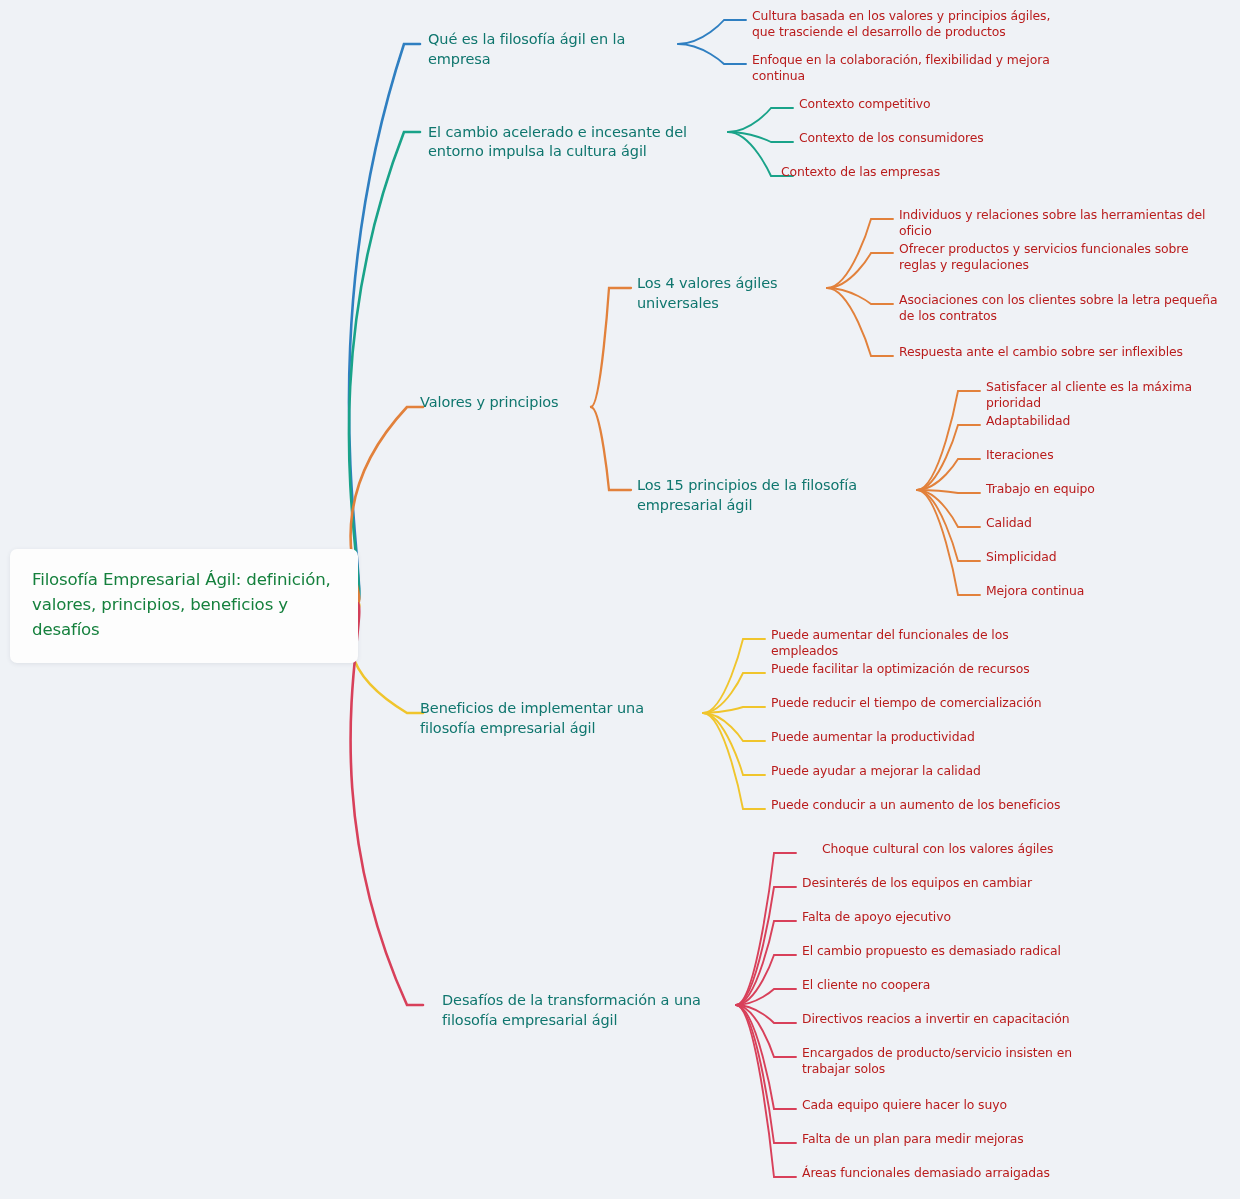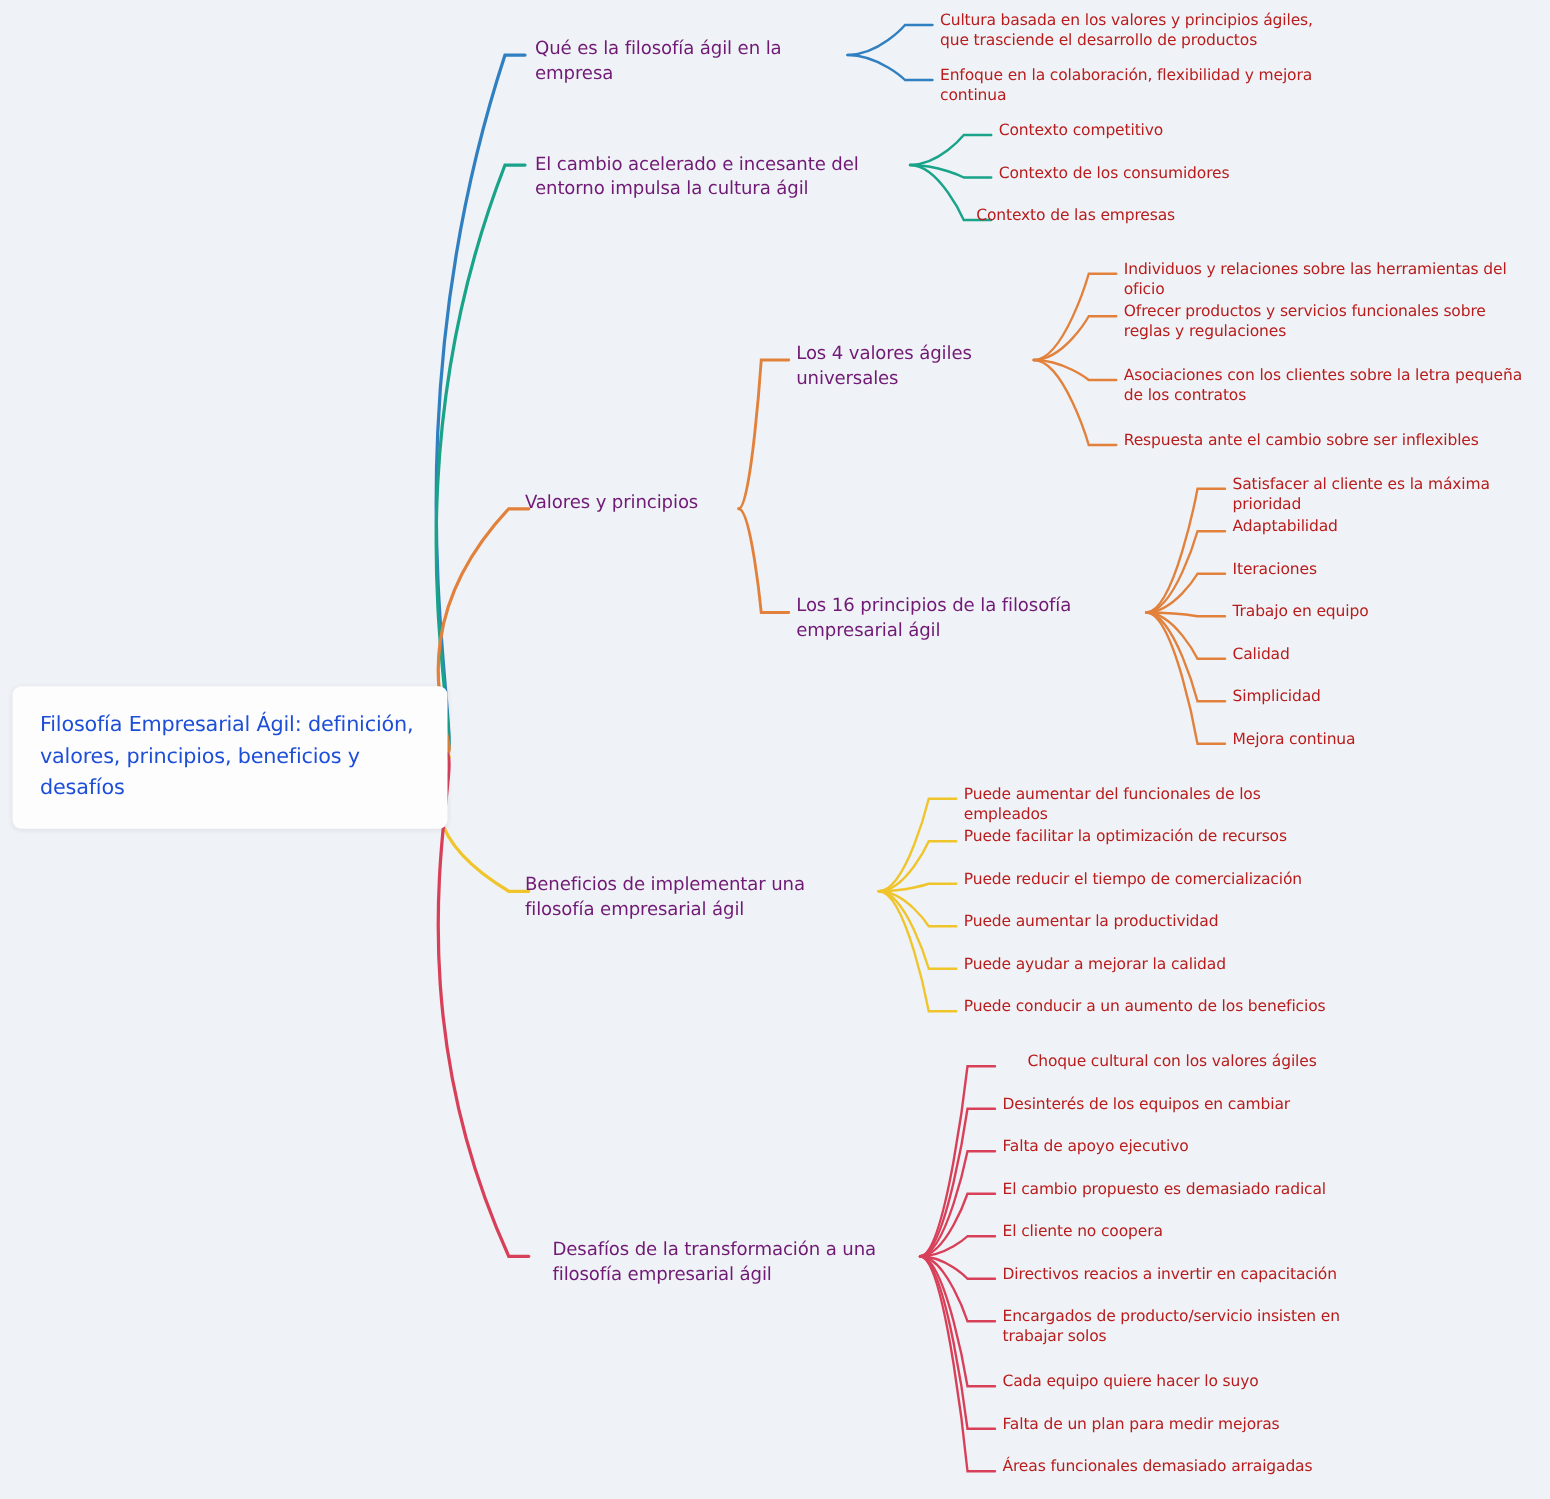--- a/index.html
+++ b/index.html
@@ -32,40 +32,40 @@
   .node-label {
     position: absolute;
     color: #4d5560;
     font-family: "DejaVu Sans", "Liberation Sans", sans-serif;
     line-height: 1.33;
     white-space: pre-line;
     letter-spacing: -0.1px;
   }
   .level1 {
     font-size: 14.5px;
-    color: #701a75;
+    color: #0f766e;
   }
   .level2 {
     font-size: 12.4px;
     color: #b91c1c;
   }
   .root-box {
     position: absolute;
     left: 10px;
     top: 549px;
     width: 348px;
     box-sizing: border-box;
     padding: 18px 22px 20px 22px;
     background: #fdfdfd;
     border-radius: 7px;
     box-shadow: 0 1px 4px rgba(60,70,90,0.10);
   }
   .root-text {
     font-size: 16.6px;
-    color: #1d4ed8;
+    color: #15803d;
     line-height: 1.52;
     letter-spacing: -0.15px;
   }
 </style>
 </head>
 <body>
 
 <div id="mindmap">
   <svg class="edges" id="edge-layer" viewBox="0 0 1240 1199" xmlns="http://www.w3.org/2000/svg">
       <path d="M 358 603 C 368 580.64, 309 334.68, 404 44 L 420 44" stroke="#2f7fc1" stroke-width="2.6" fill="none" stroke-linecap="round"></path>
@@ -120,21 +120,21 @@
       <div class="node-label level1" style="left: 428px; width: 292px; top: 123px;"><span>El cambio acelerado e incesante del entorno impulsa la cultura ágil</span></div>
       <div class="node-label level2" style="left: 799px; width: 250px; top: 95.75px;"><span>Contexto competitivo</span></div>
       <div class="node-label level2" style="left: 799px; width: 250px; top: 129.75px;"><span>Contexto de los consumidores</span></div>
       <div class="node-label level2" style="left: 781px; width: 250px; top: 163.75px;"><span>Contexto de las empresas</span></div>
       <div class="node-label level1" style="left: 420px; width: 160px; top: 393.35px;"><span>Valores y principios</span></div>
       <div class="node-label level1" style="left: 637px; width: 190px; top: 274.35px;"><span>Los 4 valores ágiles universales</span></div>
       <div class="node-label level2" style="left: 899px; width: 330px; top: 206.75px;"><span>Individuos y relaciones sobre las herramientas del oficio</span></div>
       <div class="node-label level2" style="left: 899px; width: 320px; top: 240.75px;"><span>Ofrecer productos y servicios funcionales sobre reglas y regulaciones</span></div>
       <div class="node-label level2" style="left: 899px; width: 320px; top: 291.75px;"><span>Asociaciones con los clientes sobre la letra pequeña de los contratos</span></div>
       <div class="node-label level2" style="left: 899px; width: 320px; top: 343.75px;"><span>Respuesta ante el cambio sobre ser inflexibles</span></div>
-      <div class="node-label level1" style="left: 637px; width: 280px; top: 476.35px;"><span>Los 16 principios de la filosofía empresarial ágil</span></div>
+      <div class="node-label level1" style="left: 637px; width: 280px; top: 476.35px;"><span>Los 15 principios de la filosofía empresarial ágil</span></div>
       <div class="node-label level2" style="left: 986px; width: 250px; top: 378.75px;"><span>Satisfacer al cliente es la máxima prioridad</span></div>
       <div class="node-label level2" style="left: 986px; width: 250px; top: 412.75px;"><span> Adaptabilidad</span></div>
       <div class="node-label level2" style="left: 986px; width: 250px; top: 446.75px;"><span>Iteraciones</span></div>
       <div class="node-label level2" style="left: 986px; width: 250px; top: 480.75px;"><span>Trabajo en equipo</span></div>
       <div class="node-label level2" style="left: 986px; width: 250px; top: 514.75px;"><span>Calidad</span></div>
       <div class="node-label level2" style="left: 986px; width: 250px; top: 548.75px;"><span>Simplicidad</span></div>
       <div class="node-label level2" style="left: 986px; width: 250px; top: 582.75px;"><span>Mejora continua</span></div>
       <div class="node-label level1" style="left: 420px; width: 272px; top: 699.35px;"><span>Beneficios de implementar una filosofía empresarial ágil</span></div>
       <div class="node-label level2" style="left: 771px; width: 300px; top: 626.75px;"><span>Puede aumentar del funcionales de los empleados</span></div>
       <div class="node-label level2" style="left: 771px; width: 300px; top: 660.75px;"><span>Puede facilitar la optimización de recursos</span></div>

